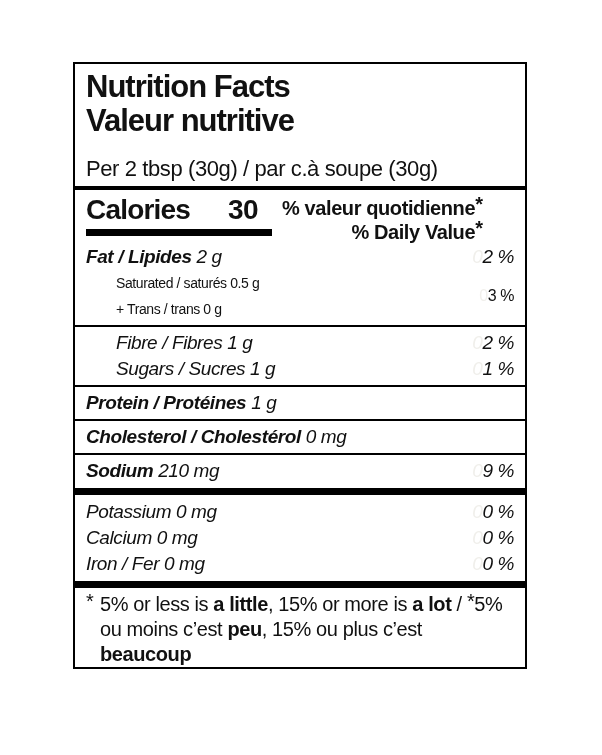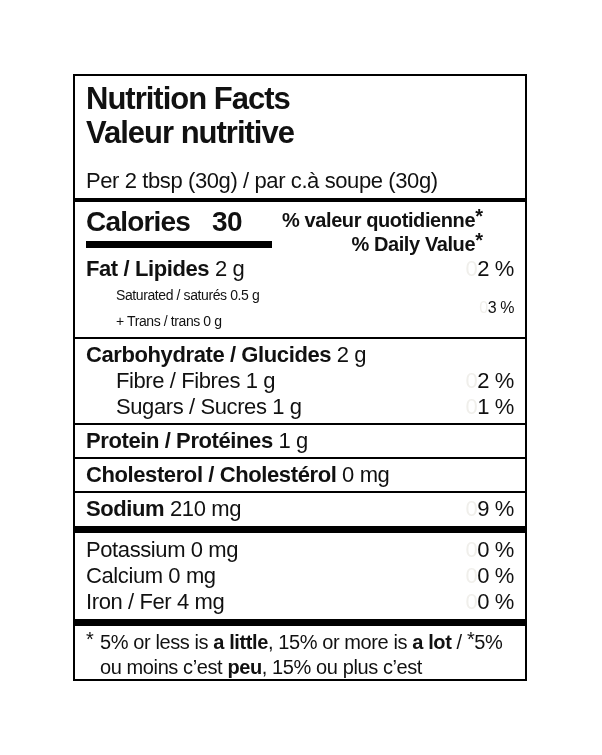--- a/index.html
+++ b/index.html
@@ -4,44 +4,44 @@
 <style>
   * { margin: 0; padding: 0; box-sizing: border-box; }
   html, body {
     width: 602px; height: 755px;
     background: #ffffff;
     font-family: "Liberation Sans", "DejaVu Sans", sans-serif;
     color: #111111;
   }
   .nft-box {
     position: absolute;
-    left: 73px; top: 74px;
+    left: 73px; top: 62px;
     width: 454px; height: 607px;
     border: 2px solid #000000;
     background: #ffffff;
     padding: 6px 11px 6px 11px;
     overflow: hidden;
     letter-spacing: -0.4px;
   }
   
   .title { font-size: 31px; font-weight: bold; line-height: 34px; letter-spacing: -1px; }
   .serving { font-size: 22px; line-height: 30px; margin-top: 16px; }
   .sep-medium { height: 4px; background: #000; margin: 2px -11px 0 -11px; }
   .sep-thin   { height: 2px; background: #000; margin: 3px -11px 3px -11px; }
   .sep-thick  { height: 7px; background: #000; margin: 4px -11px 4px -11px; }
   
   .cal-block { display: flex; justify-content: flex-start; align-items: flex-start; margin-top: 4px; }
   .cal-left { width: 196px; }
   .cal-line { font-size: 28px; font-weight: bold; line-height: 32px; letter-spacing: -0.8px; display: flex; }
-  .cal-value { margin-left: 22px; }
+  .cal-value { margin-left: 38px; }
   .cal-bar { height: 7px; background: #000; margin-top: 3px; width: 186px; }
   .dv-head { text-align: right; font-size: 20px; font-weight: bold; line-height: 24px; padding-top: 2px; }
   .sup-ast { font-size: 20px; position: relative; top: -4px; font-weight: bold; }
   
-  .row { display: flex; justify-content: space-between; align-items: flex-start; font-size: 22px; line-height: 26px; }
+  .row { display: flex; justify-content: space-between; align-items: flex-start; font-size: 19px; line-height: 26px; font-style: italic; }
   .row .name b { font-weight: bold; }
   .indent { padding-left: 30px; }
   .dv { white-space: nowrap; }
   .ghost { color: #f0efeb; }
   .two-line-group { display: flex; justify-content: space-between; align-items: center; }
   .two-line-left { font-size: 14px; line-height: 26px; }
   
   .footnote { display: flex; margin-top: 2px; font-size: 20px; line-height: 25px; }
   .fn-ast { position: relative; top: -3px; font-size: 20px; flex: 0 0 14px; }
   .fn-text { flex: 1; }
@@ -82,23 +82,20 @@
     <div class="two-line-left">
       <div class="indent">Saturated / saturés 0.5 g</div>
       <div class="indent">+ Trans / trans 0 g</div>
     </div>
     <span class="dv"><span class="ghost">0</span><span>3 %</span></span>
   </div>
 
   <div class="sep-thin"></div>
 
   <div class="row">
-    <span class="name"><b>Carbohydrate / Glucides</b> <span>2 g</span></span>
-  </div>
-  <div class="row">
     <span class="name indent">Fibre / Fibres 1 g</span>
     <span class="dv"><span class="ghost">0</span><span>2 %</span></span>
   </div>
   <div class="row">
     <span class="name indent">Sugars / Sucres 1 g</span>
     <span class="dv"><span class="ghost">0</span><span>1 %</span></span>
   </div>
 
   <div class="sep-thin"></div>
 
@@ -123,21 +120,21 @@
 
   <div class="row">
     <span class="name">Potassium 0 mg</span>
     <span class="dv"><span class="ghost">0</span><span>0 %</span></span>
   </div>
   <div class="row">
     <span class="name">Calcium 0 mg</span>
     <span class="dv"><span class="ghost">0</span><span>0 %</span></span>
   </div>
   <div class="row">
-    <span class="name">Iron / Fer 4 mg</span>
+    <span class="name">Iron / Fer 0 mg</span>
     <span class="dv"><span class="ghost">0</span><span>0 %</span></span>
   </div>
 
   <div class="sep-thick"></div>
 
   <div class="footnote">
     <span class="fn-ast">*</span>
     <span class="fn-text"><span>5% or less is </span><b>a little</b><span>, 15% or more is </span><b>a lot</b><span> / </span><span class="fn-sup">*</span><span>5% ou moins c’est </span><b>peu</b><span>, 15% ou plus c’est </span><b>beaucoup</b></span>
   </div>
 

